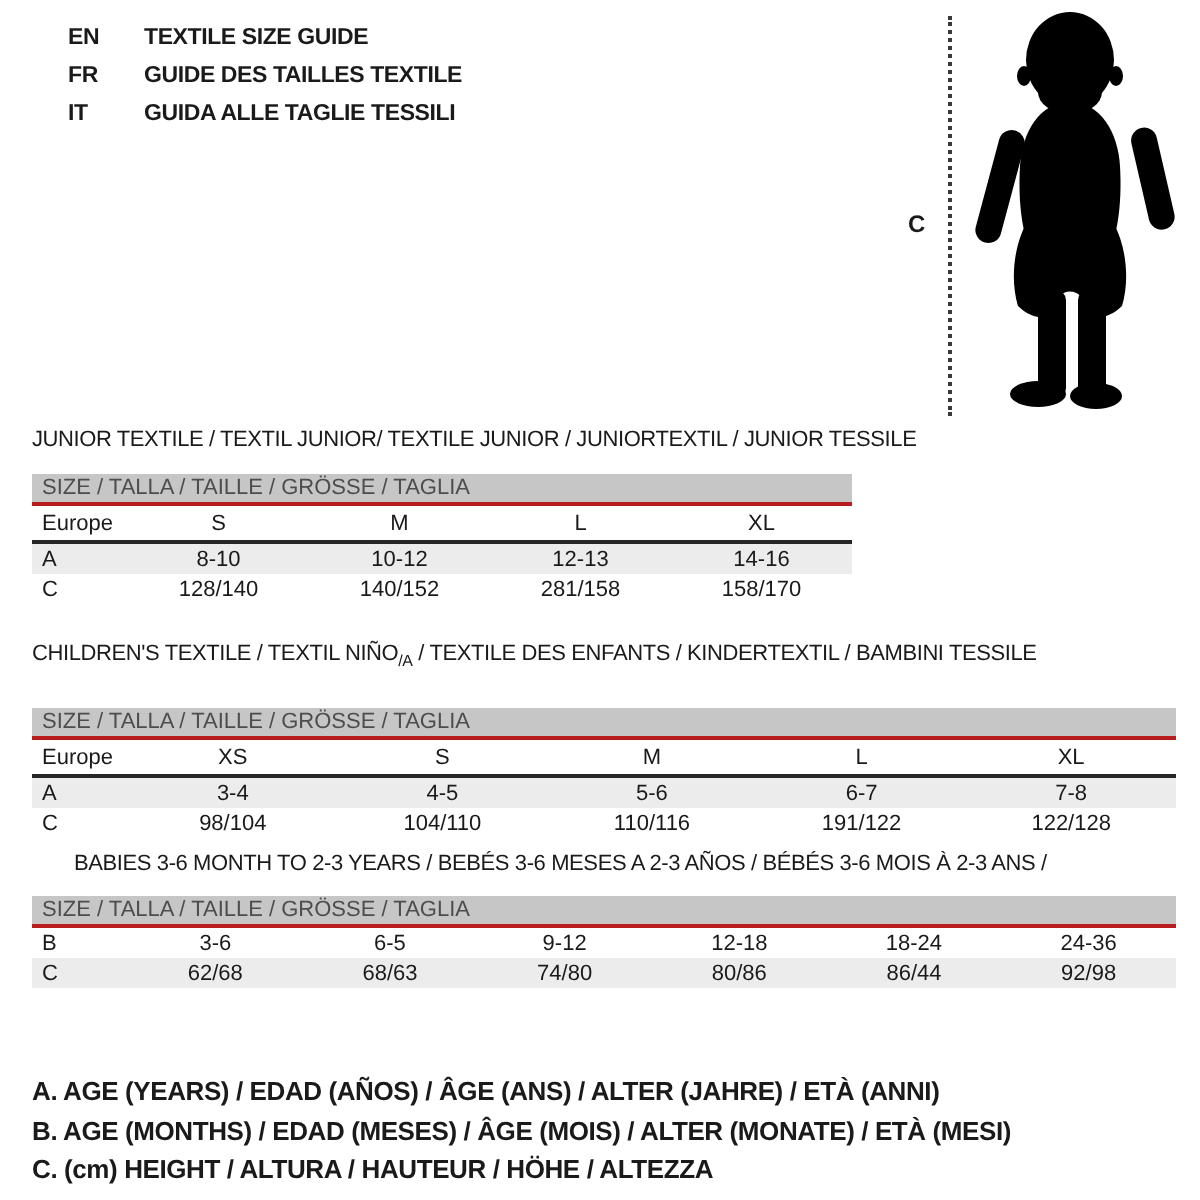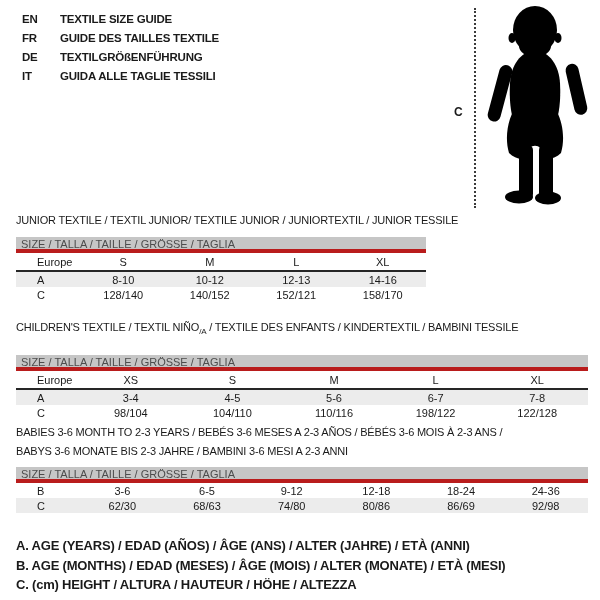--- a/index.html
+++ b/index.html
@@ -3,65 +3,61 @@
 <meta charset="utf-8">
 <style>
   html,body{margin:0;padding:0;}
   body{
     width:600px;height:600px;position:relative;background:#fff;
     font-family:"Liberation Sans",sans-serif;color:var(--text,#1a1a1a);
     overflow:hidden;
   }
   
   .lang-list{position:absolute;top:9px;left:22px;}
-  .lang-row{display:flex;height:19px;align-items:center;font-weight:bold;font-size:11.5px;letter-spacing:-0.2px;}
+  .lang-row{display:flex;height:19px;align-items:center;font-weight:bold;font-size:11.5px;letter-spacing:-0.2px;margin-left:12px;}
   .lang-code{width:38px;}
   
   .figure-area{position:absolute;left:448px;top:5px;width:152px;height:212px;}
   .c-label{position:absolute;left:6px;top:100px;font-weight:bold;font-size:12px;}
   .dotted-line{position:absolute;left:26px;top:3px;height:200px;border-left:2px dotted #3a3a3a;}
   .toddler{position:absolute;left:38px;top:0;width:106px;height:202px;fill:#000;}
   
   .tbl{position:absolute;left:16px;}
   .tbl-0{top:213px;width:410px;}
   .tbl-1{top:320px;width:572px;}
   .tbl-2{top:423px;width:572px;}
   .t-title{font-weight:normal;font-size:11px;letter-spacing:-0.2px;white-space:nowrap;}
   .t-title-line{line-height:14px;}
-  .tbl-2 .t-title-line{line-height:19px;}
+  .tbl-2 .t-title-line{line-height:19px;margin-left:21px;}
   .sub{vertical-align:sub;font-size:8px;}
   .t-bar{height:16px;line-height:15px;background:var(--bar-bg,#c6c6c6);color:var(--bar-text,#4d4d4d);
-         font-size:11px;padding-left:5px;border-bottom:4px solid #b91c1c;box-sizing:border-box;}
+         font-size:11px;padding-left:5px;border-bottom:2px solid #b91c1c;box-sizing:border-box;}
   .tbl-0 .t-bar{margin-top:10px;}
   .tbl-1 .t-bar{margin-top:16px;}
   .tbl-2 .t-bar{margin-top:6px;}
   .t-row{display:flex;align-items:center;height:15px;font-size:11px;}
   .t-row.t-head{height:17px;border-bottom:2px solid #262626;}
-  .t-label{flex:0 0 48px;padding-left:5px;box-sizing:border-box;margin-left:16px;}
+  .t-label{flex:0 0 48px;padding-left:5px;box-sizing:border-box;}
   .t-cell{flex:1;text-align:center;}
   .shaded{background:var(--row-shade,#ececec);}
   
   .notes{position:absolute;left:16px;top:536px;font-weight:bold;font-size:13px;letter-spacing:-0.2px;}
   .note-line{line-height:19.5px;white-space:nowrap;}
 </style>
 </head>
 <body>
 
 <div class="lang-list">
     <div class="lang-row">
       <span class="lang-code">EN</span>
       <span class="lang-title">TEXTILE SIZE GUIDE</span>
     </div>
     <div class="lang-row">
       <span class="lang-code">FR</span>
       <span class="lang-title">GUIDE DES TAILLES TEXTILE</span>
-    </div>
-    <div class="lang-row">
-      <span class="lang-code">DE</span>
-      <span class="lang-title">TEXTILGRÖßENFÜHRUNG</span>
     </div>
     <div class="lang-row">
       <span class="lang-code">IT</span>
       <span class="lang-title">GUIDA ALLE TAGLIE TESSILI</span>
     </div>
   </div>
 
 <div class="figure-area">
   <span class="c-label">C</span>
   <div class="dotted-line"></div>
@@ -97,21 +93,21 @@
       <span class="t-label">A</span>
       <span class="t-cell">8-10</span>
       <span class="t-cell">10-12</span>
       <span class="t-cell">12-13</span>
       <span class="t-cell">14-16</span>
     </div>
     <div class="t-row">
       <span class="t-label">C</span>
       <span class="t-cell">128/140</span>
       <span class="t-cell">140/152</span>
-      <span class="t-cell">152/121</span>
+      <span class="t-cell">281/158</span>
       <span class="t-cell">158/170</span>
     </div>
   </section>
 <section class="tbl tbl-1">
     <div class="t-title">
       <div class="t-title-line"><span>CHILDREN'S TEXTILE / TEXTIL NIÑO</span><span class="sub">/A</span><span> / TEXTILE DES ENFANTS / KINDERTEXTIL / BAMBINI TESSILE</span></div>
     </div>
     <div class="t-bar">SIZE / TALLA / TAILLE / GRÖSSE / TAGLIA</div>
     <div class="t-row t-head">
       <span class="t-label">Europe</span>
@@ -127,46 +123,45 @@
       <span class="t-cell">4-5</span>
       <span class="t-cell">5-6</span>
       <span class="t-cell">6-7</span>
       <span class="t-cell">7-8</span>
     </div>
     <div class="t-row">
       <span class="t-label">C</span>
       <span class="t-cell">98/104</span>
       <span class="t-cell">104/110</span>
       <span class="t-cell">110/116</span>
-      <span class="t-cell">198/122</span>
+      <span class="t-cell">191/122</span>
       <span class="t-cell">122/128</span>
     </div>
   </section>
 <section class="tbl tbl-2">
     <div class="t-title">
       <div class="t-title-line"><span>BABIES 3-6 MONTH TO 2-3 YEARS / BEBÉS 3-6 MESES A 2-3 AÑOS / BÉBÉS 3-6 MOIS À 2-3 ANS /</span></div>
-      <div class="t-title-line"><span>BABYS 3-6 MONATE BIS 2-3 JAHRE / BAMBINI 3-6 MESI A 2-3 ANNI</span></div>
     </div>
     <div class="t-bar">SIZE / TALLA / TAILLE / GRÖSSE / TAGLIA</div>
     <div class="t-row">
       <span class="t-label">B</span>
       <span class="t-cell">3-6</span>
       <span class="t-cell">6-5</span>
       <span class="t-cell">9-12</span>
       <span class="t-cell">12-18</span>
       <span class="t-cell">18-24</span>
       <span class="t-cell">24-36</span>
     </div>
     <div class="t-row shaded">
       <span class="t-label">C</span>
-      <span class="t-cell">62/30</span>
+      <span class="t-cell">62/68</span>
       <span class="t-cell">68/63</span>
       <span class="t-cell">74/80</span>
       <span class="t-cell">80/86</span>
-      <span class="t-cell">86/69</span>
+      <span class="t-cell">86/44</span>
       <span class="t-cell">92/98</span>
     </div>
   </section>
 
 <div class="notes">
     <div class="note-line">A. AGE (YEARS) / EDAD (AÑOS) / ÂGE (ANS) / ALTER (JAHRE) / ETÀ (ANNI)</div>
     <div class="note-line">B. AGE (MONTHS) / EDAD (MESES) / ÂGE (MOIS) / ALTER (MONATE) / ETÀ (MESI)</div>
     <div class="note-line">C. (cm) HEIGHT / ALTURA / HAUTEUR / HÖHE / ALTEZZA</div>
   </div>
 

